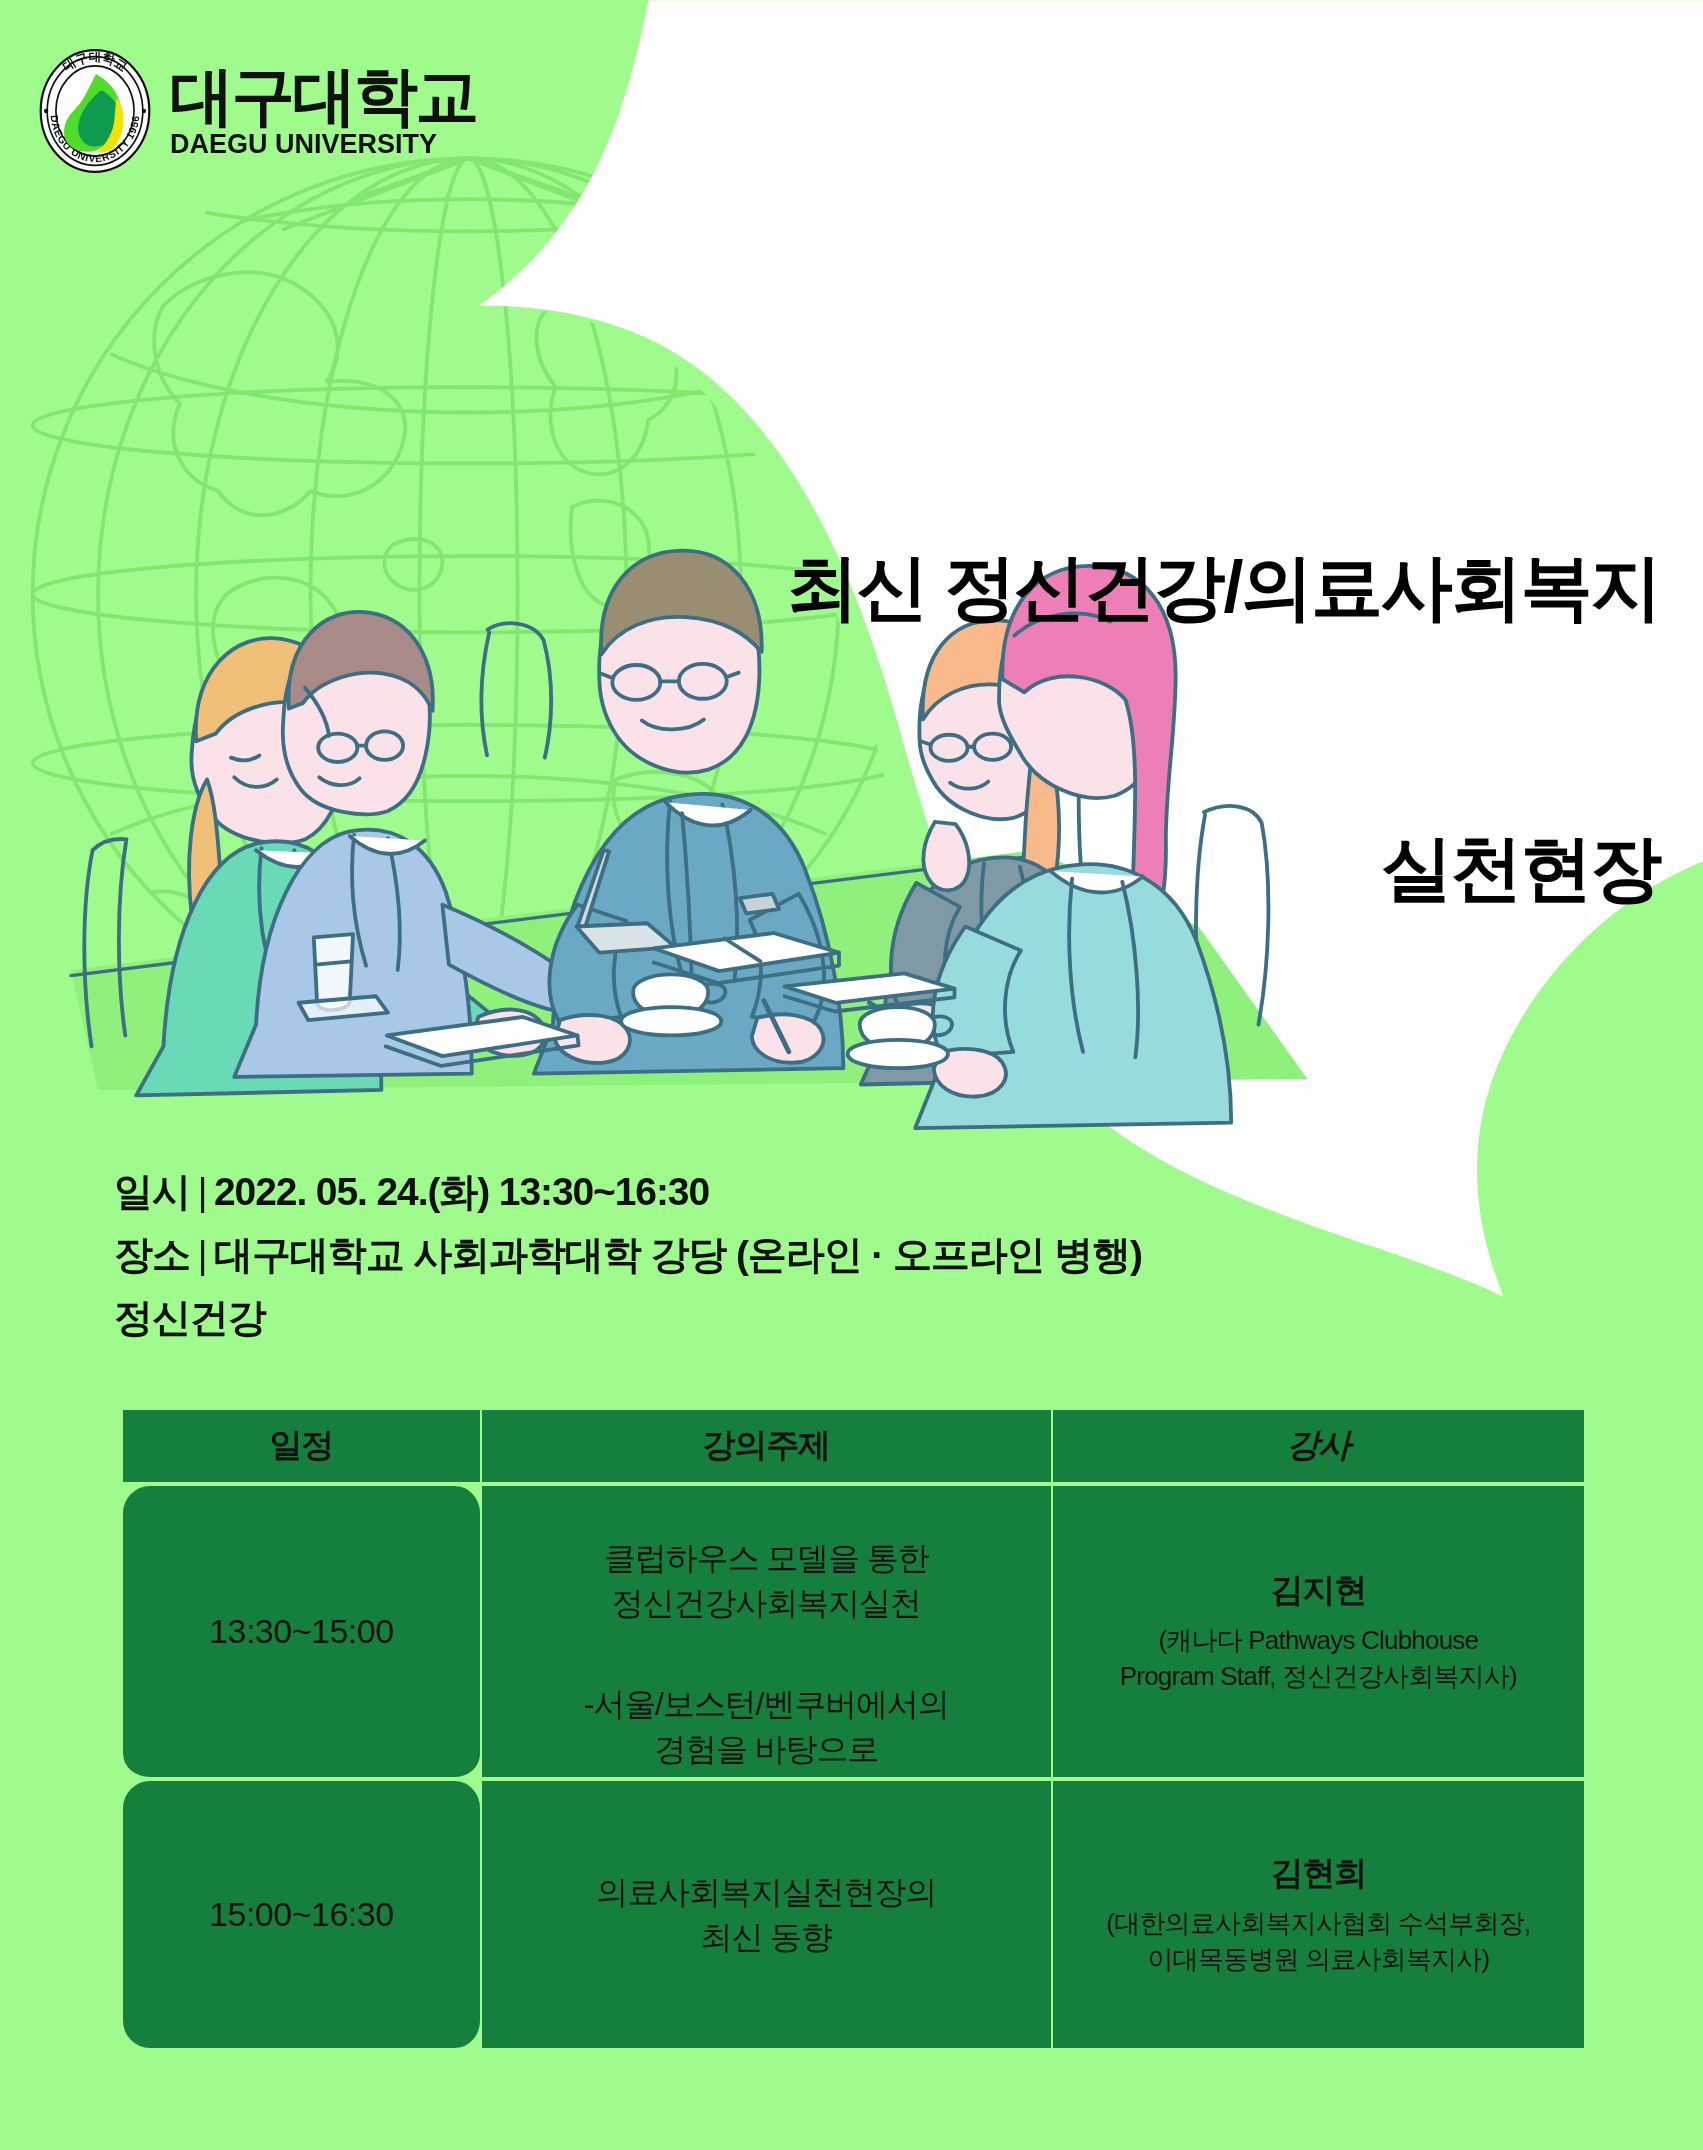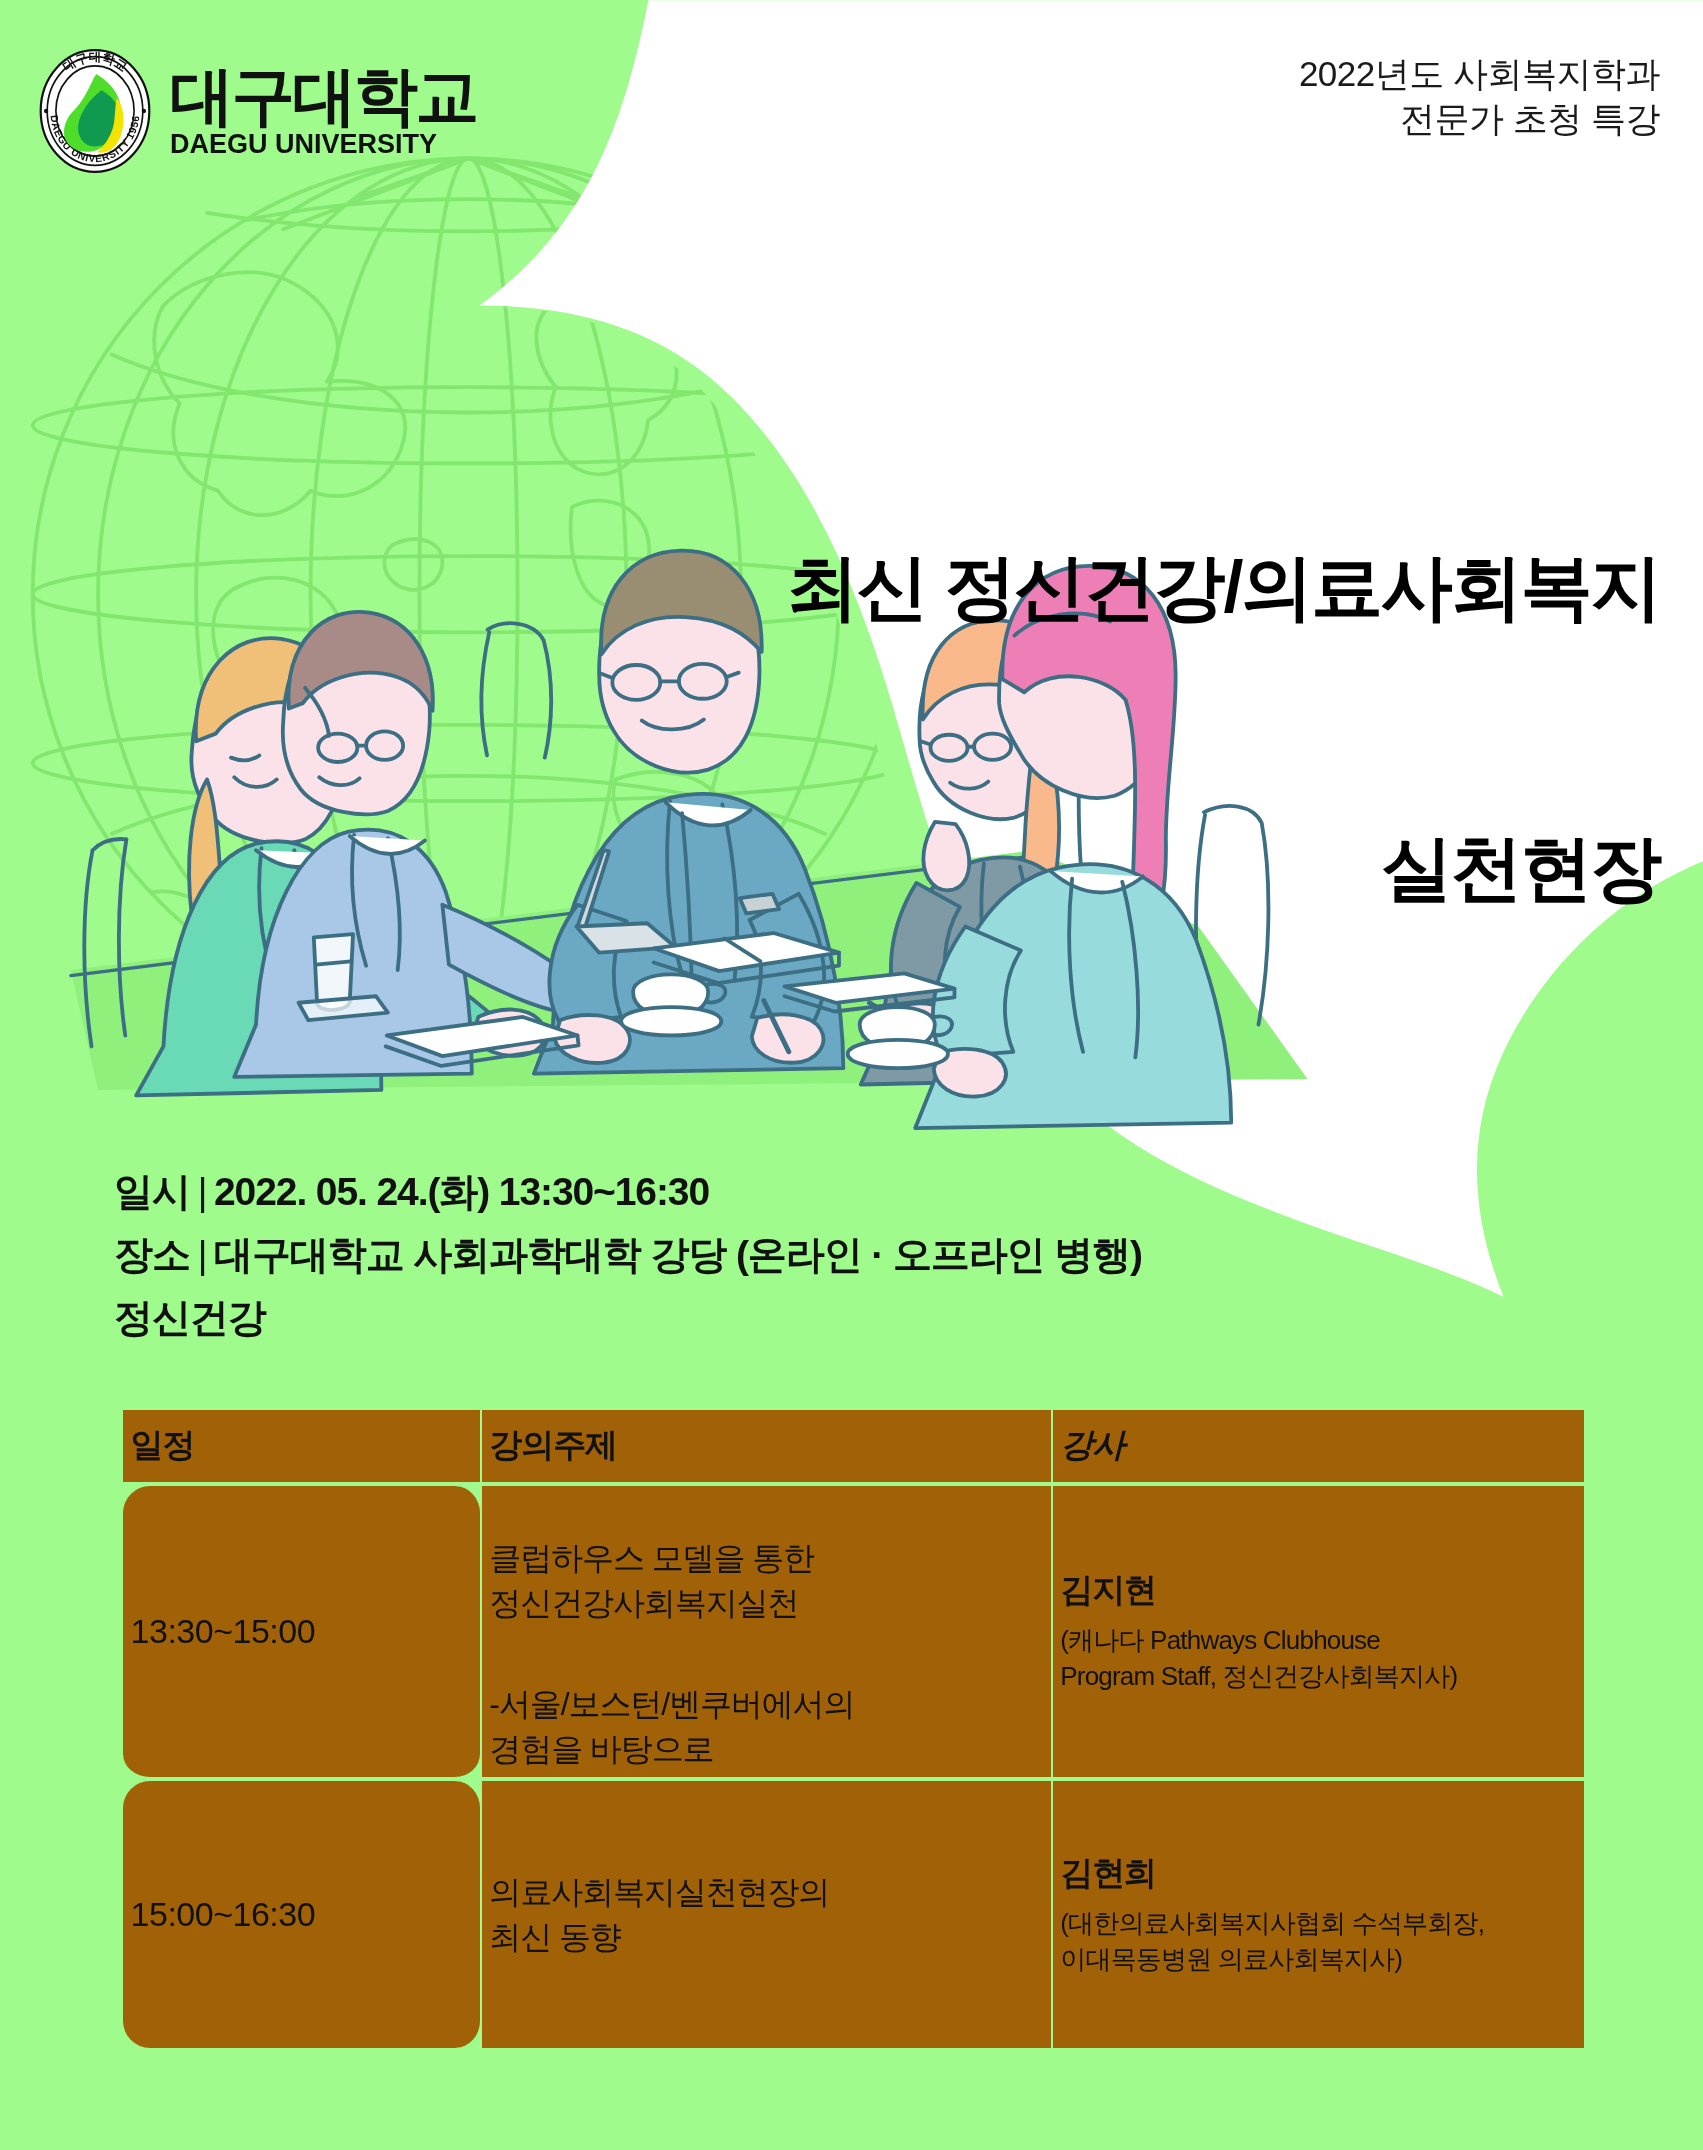--- a/index.html
+++ b/index.html
@@ -34,21 +34,21 @@
   .info{position:absolute;left:114px;top:1172px;color:#111;}
   .info-row{font-size:39px;font-weight:700;letter-spacing:-1.1px;line-height:1.0;margin-bottom:24px;white-space:pre;}
   .info-label{display:inline-block;}
   .info-bar{display:inline-block;padding:0 7.6px;font-weight:400;}
   .schedule-label{font-size:39px;font-weight:700;letter-spacing:-1.1px;line-height:1.0;}
 
   
   .sched-table{position:absolute;left:123px;top:1410px;width:1461px;
     border-collapse:separate;border-spacing:0;}
   .sched-table td,.sched-table th{
-    background:#a16207;color:#111;text-align:left;vertical-align:middle;
+    background:#15803d;color:#111;text-align:center;vertical-align:middle;
     border-right:2.7px solid #9efb8c;border-bottom:4.9px solid #9efb8c;
     padding:5.4px 7.6px;font-weight:400;
   }
   .sched-table th:last-child,.sched-table td:last-child{border-right:none;}
   .sched-table tr:last-child td{border-bottom:none;}
   .col-time{width:349px;}
   .col-topic{width:578px;}
   .col-lect{width:535px;font-style:italic;}
   .sched-table thead th{height:61px;font-size:33px;font-weight:700;letter-spacing:-1.1px;}
   .cell-time{height:240px;font-size:34px;letter-spacing:-0.5px;border-radius:27px;}
@@ -348,24 +348,20 @@
                C136,178 150,156 152,130 C153,116 154,102 156,92 Z" fill="#f2e300"></path>
       <circle cx="26" cy="116" r="4" fill="#111"></circle>
       <circle cx="206" cy="116" r="4" fill="#111"></circle>
     </svg>
     <div class="logo-words">
       <div class="logo-ko">대구대학교</div>
       <div class="logo-en">DAEGU UNIVERSITY</div>
     </div>
   </div>
 
-  <div class="hdr-right">
-    <div>2022년도 사회복지학과</div>
-    <div>전문가 초청 특강</div>
-  </div>
 
   <div class="main-title">
     <div>최신 정신건강/의료사회복지</div>
     <div>실천현장</div>
   </div>
 
   <div class="info">
     <div class="info-row"><span class="info-label">일시</span><span class="info-bar">|</span><span>2022. 05. 24.(화) 13:30~16:30</span></div>
     <div class="info-row"><span class="info-label">장소</span><span class="info-bar">|</span><span>대구대학교 사회과학대학 강당 (온라인 · 오프라인 병행)</span></div>
     <div class="schedule-label">정신건강</div>

